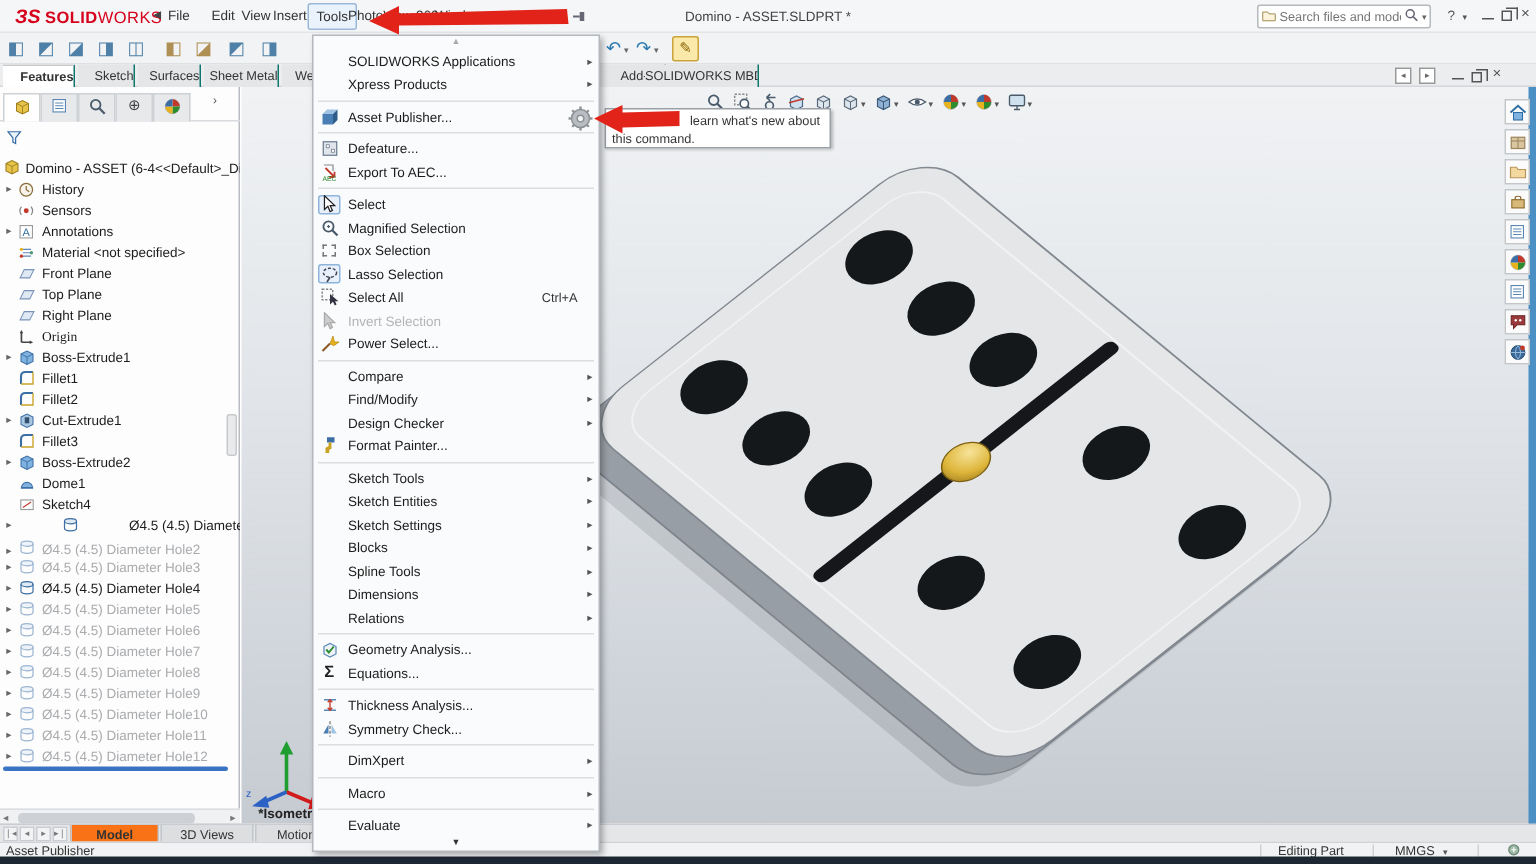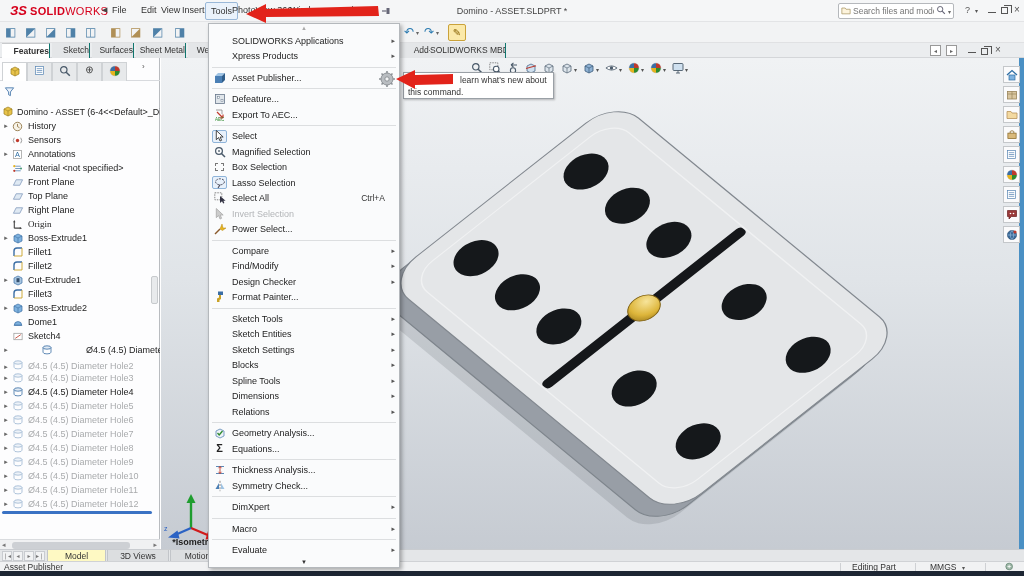--- a/index.html
+++ b/index.html
@@ -73,21 +73,21 @@
 
   
   #task-icons{position:absolute;left:1003px;top:66px;width:18px;z-index:10}
   .tp-ic{width:17px;height:17px;background:#fbfbfc;border:1px solid #c4c7ca;margin-bottom:3px;display:flex;align-items:center;justify-content:center}
   #task-strip{position:absolute;left:1019px;top:58px;width:5px;height:491px;background:#4a90c4;z-index:9}
 
   
   #bottom-tabs{position:absolute;left:0;top:549px;width:1024px;height:12px;background:#e4e6e8;border-top:1px solid #c9ccd0}
   .nav-btn{position:absolute;top:1px;width:10px;height:10px;background:#f2f3f4;border:1px solid #c9ccd0;font-size:6px;text-align:center;line-height:9px;color:#777}
   .bt-tab{position:absolute;top:0;height:12px;font-size:8.5px;text-align:center;line-height:12px;color:#333;background:#dcdee0;border-right:1px solid #c2c5c9;border-left:1px solid #c2c5c9;white-space:nowrap;overflow:hidden}
-  .bt-tab.active{background:#fef9c3;font-weight:normal}
+  .bt-tab.active{background:#f97316;font-weight:bold}
   #status-bar{position:absolute;left:0;top:561px;width:1024px;height:10px;background:#f1f2f3;border-top:1px solid #d0d2d5;font-size:8.5px;color:#333}
   #status-bar .sep{position:absolute;top:1px;height:8px;border-left:1px solid #cfd1d4}
   #bottom-edge{position:absolute;left:0;top:571px;width:1024px;height:5px;background:#1d2633}
 
   
   #tools-menu{position:absolute;left:208px;top:23px;width:192px;background:#fafbfc;border:1px solid #b4b8bc;box-shadow:2px 2px 4px rgba(0,0,0,.3);z-index:40}
   .m-scroll{height:9px;text-align:center;font-size:6px;color:#777;line-height:9px}
   .m-sep{height:6px;position:relative}
   .m-sep:after{content:"";position:absolute;left:3px;right:3px;top:2.5px;border-top:1px solid #dcdee0}
   .m-item{height:15.5px;display:flex;align-items:center;padding-right:4px}

